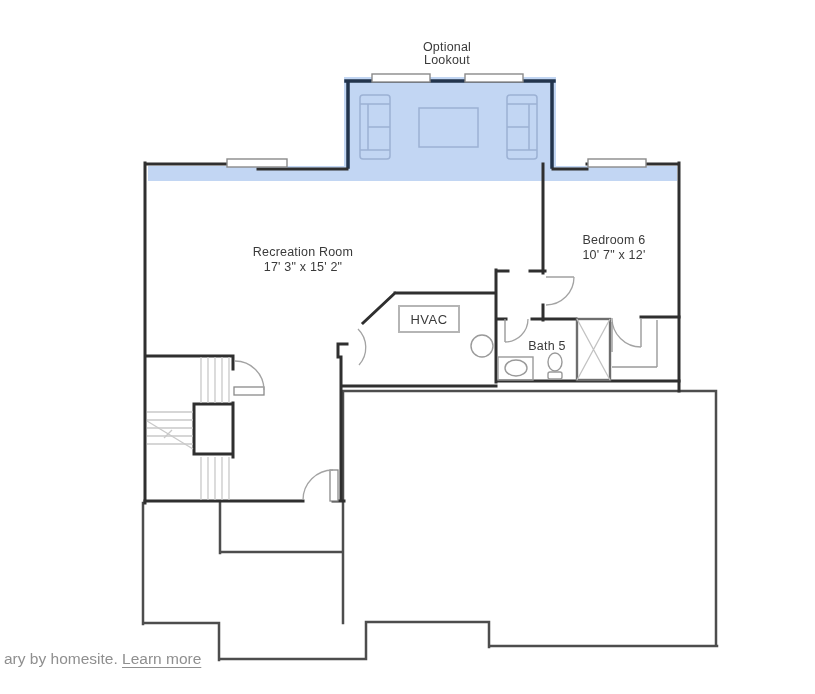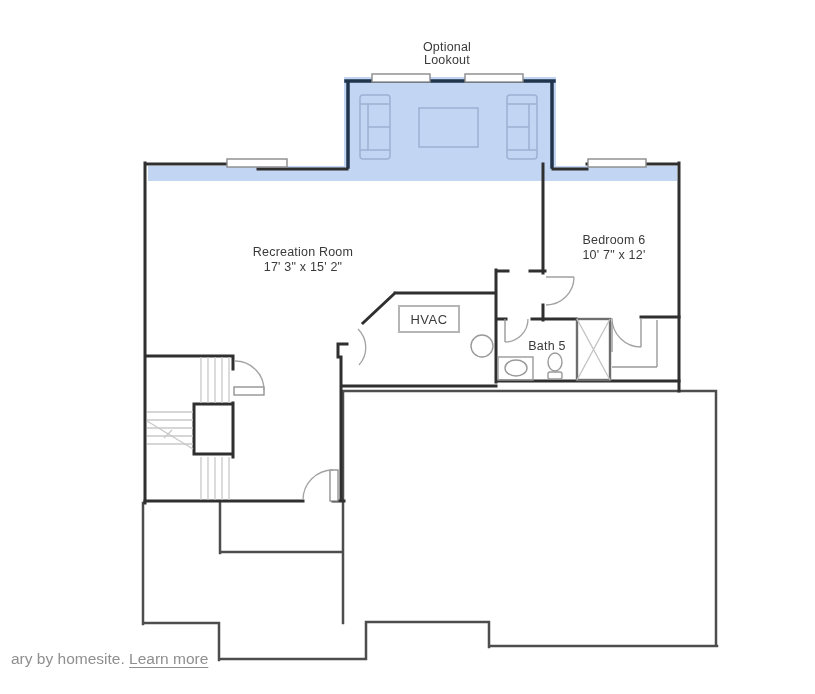--- a/index.html
+++ b/index.html
@@ -21,21 +21,21 @@
   .stair{stroke:var(--stair);stroke-width:1.3;fill:none;}
   .furn{stroke:var(--furn);stroke-width:1.5;fill:none;}
   .arc{stroke:#a3a3a3;stroke-width:1.3;fill:none;}
   .leaf{fill:#fff;stroke:#8a8a8a;stroke-width:1.3;}
   .leafline{stroke:#9a9a9a;stroke-width:1.4;}
   .shower{fill:#fff;stroke:var(--shower);stroke-width:2.4;}
   .showerx{stroke:var(--showerx);stroke-width:1.3;}
   .lbl{fill:var(--ink);font-size:12.5px;letter-spacing:.2px;}
   .lbl-hvac{fill:var(--ink);font-size:13px;letter-spacing:.5px;}
   .hvacbox{fill:#fff;stroke:var(--boxb);stroke-width:2;}
-  #footer{position:absolute;left:11px;top:650px;font-size:15.5px;color:var(--muted);}
+  #footer{position:absolute;left:4px;top:650px;font-size:15.5px;color:var(--muted);}
   #footer a{color:var(--muted);text-decoration:underline;text-underline-offset:3px;cursor:pointer;}
 </style>
 </head>
 <body>
 
 <div id="stage">
   <svg width="815" height="694" viewBox="0 0 815 694">
 
     <g>
       <rect class="bluefill" x="344" y="77" width="212" height="91"></rect>

